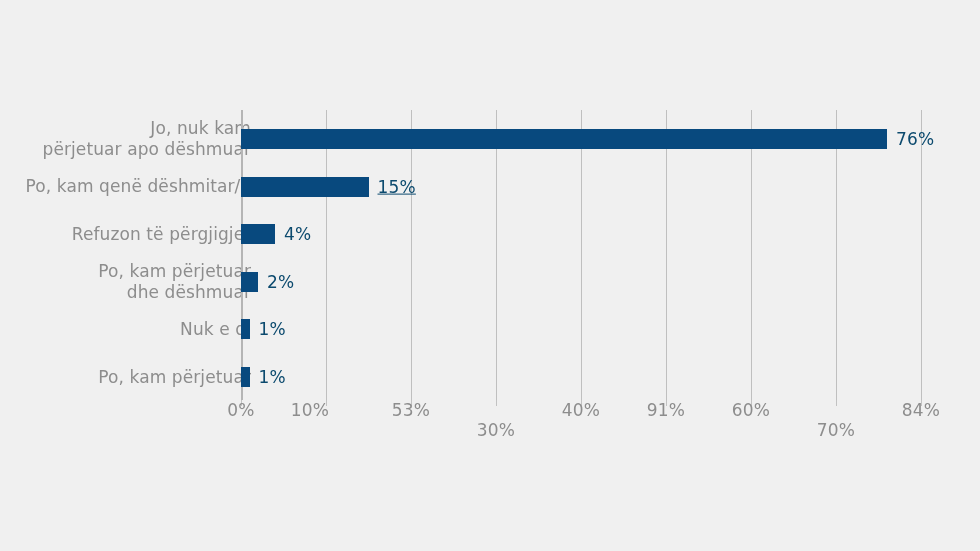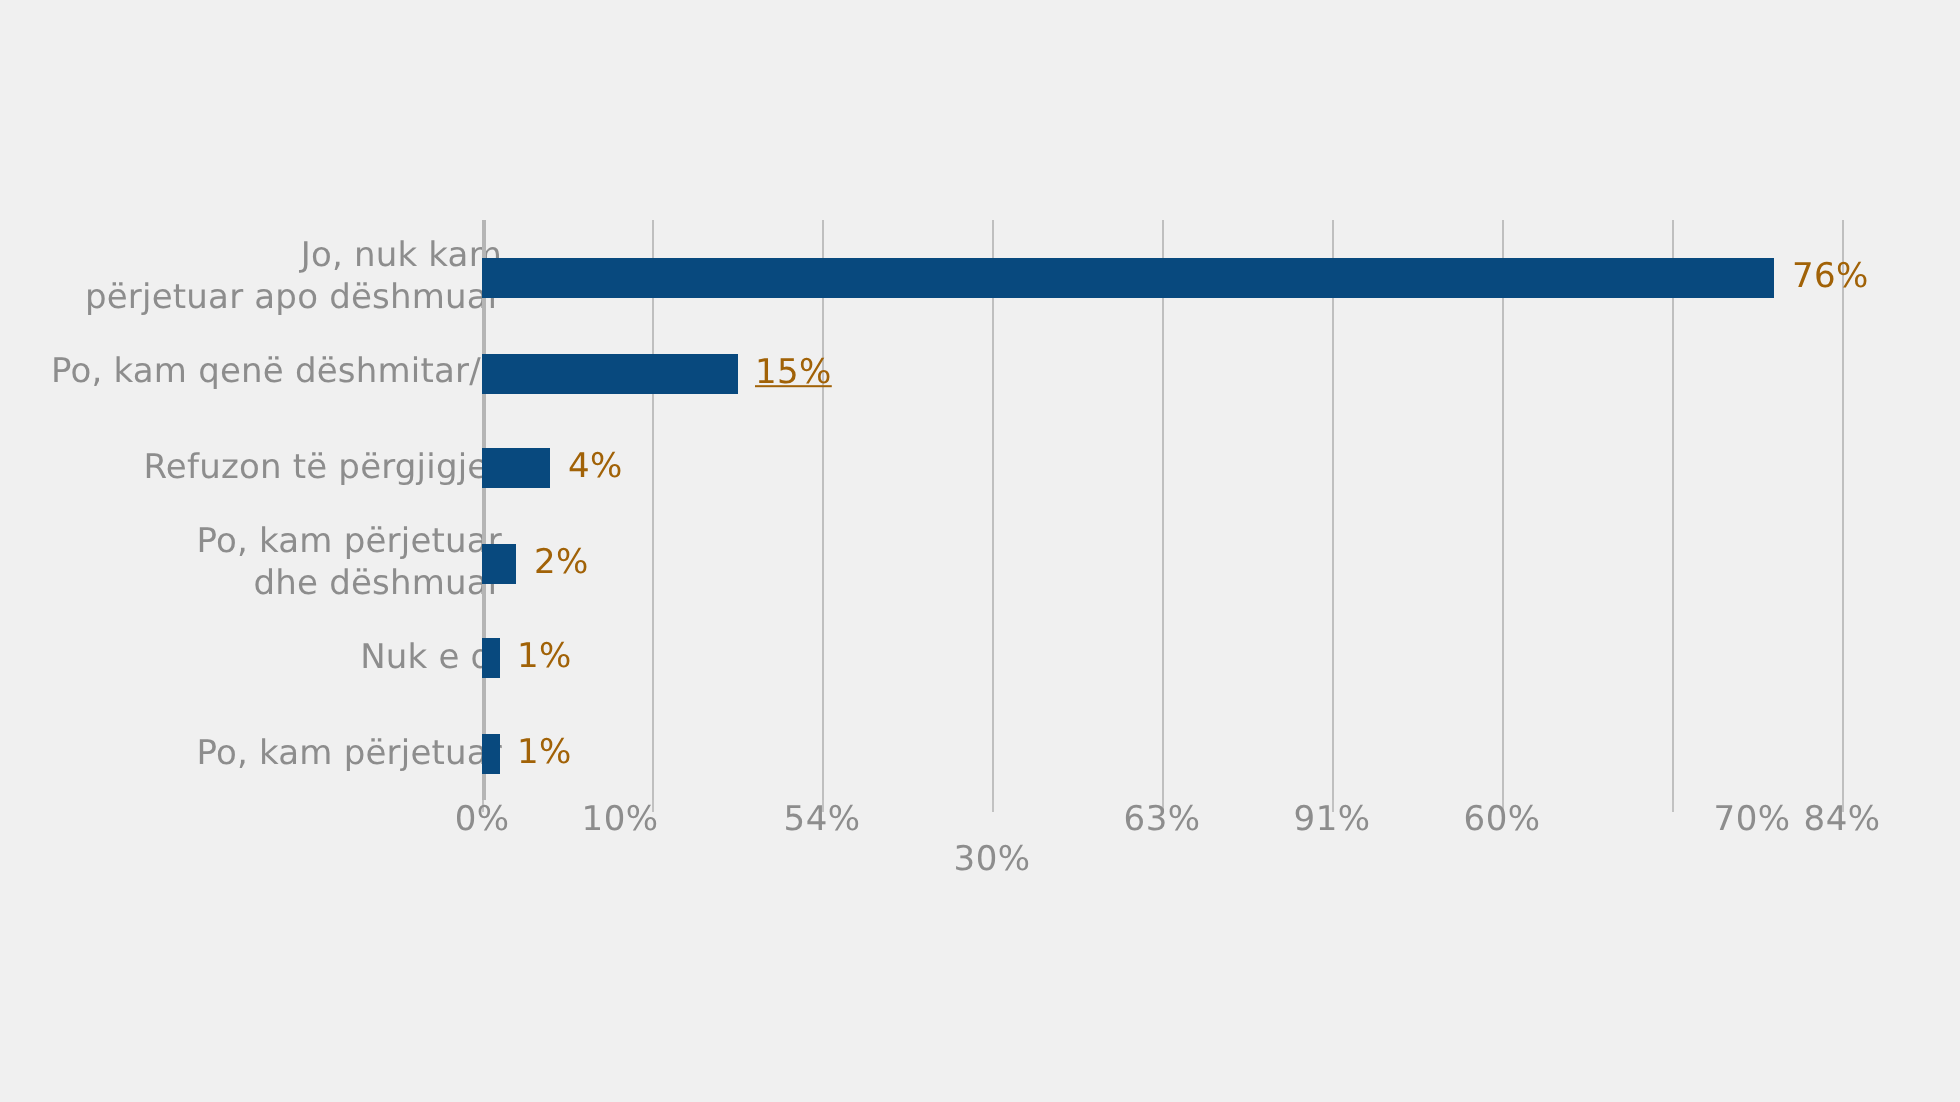--- a/index.html
+++ b/index.html
@@ -71,21 +71,21 @@
     top: 0;
     height: 20px;
     background: #08497e;
     box-sizing: border-box;
   }
   .bar-value {
     position: absolute;
     top: 50%;
     transform: translateY(-52%);
     font-size: 17px;
-    color: #a16207;
+    color: #0c4a6e;
     white-space: nowrap;
     letter-spacing: .2px;
   }
 
   
   .cat-label {
     position: absolute;
     right: 729px; 
     text-align: right;
     font-size: 17px;
@@ -158,22 +158,22 @@
       <div class="tick-mark" style="position: absolute; left: 496px; top: 400px;"></div>
       <div class="tick-mark" style="position: absolute; left: 581px; top: 400px;"></div>
       <div class="tick-mark" style="position: absolute; left: 666px; top: 400px;"></div>
       <div class="tick-mark" style="position: absolute; left: 751px; top: 400px;"></div>
       <div class="tick-mark" style="position: absolute; left: 836px; top: 400px;"></div>
       <div class="tick-mark" style="position: absolute; left: 921px; top: 400px;"></div>
     </div>
   <div id="tick-labels">
       <div class="tick-label" style="left: 241px;">0%</div>
       <div class="tick-label" style="left: 310px;">10%</div>
-      <div class="tick-label" style="left: 411px;">54%</div>
+      <div class="tick-label" style="left: 411px;">53%</div>
       <div class="tick-label" style="left: 496px; margin-top: 20px;">30%</div>
-      <div class="tick-label" style="left: 581px;">63%</div>
+      <div class="tick-label" style="left: 581px;">40%</div>
       <div class="tick-label" style="left: 666px;">91%</div>
       <div class="tick-label" style="left: 751px;">60%</div>
-      <div class="tick-label" style="left: 876px;">70%</div>
+      <div class="tick-label" style="left: 836px; margin-top: 20px;">70%</div>
       <div class="tick-label" style="left: 921px;">84%</div>
     </div>
 
 </div>
 
 </body></html>

